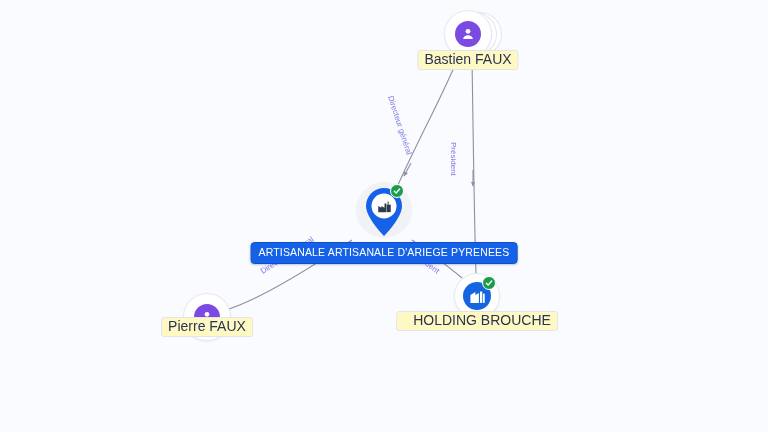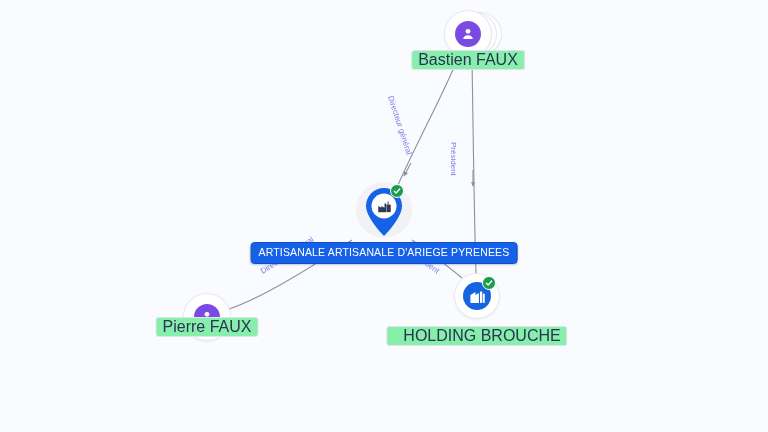--- a/index.html
+++ b/index.html
@@ -134,24 +134,24 @@
     border-radius: 50%;
     background: #1565e0;
     display: flex; align-items: center; justify-content: center;
   }
 
   
   .node-label {
     position: absolute;
     transform: translateX(-50%);
     white-space: nowrap;
-    font-size: 16px;
+    font-size: 14px;
     line-height: 13px;
     color: #2b3352;
-    background: #86efac;
+    background: #fef9c3;
     border: 1px solid #e2e4ec;
     border-radius: 3px;
     padding: 2px 6px 3px;
     cursor: pointer;
     box-sizing: border-box;
   }
   .node-label.primary {
     background: #1562e8;
     border-color: #0f4fc4;
     color: #ffffff;
@@ -262,21 +262,21 @@
             <rect x="19.6" y="8" width="2.6" height="13"></rect>
           </svg>
         </div>
         <div class="badge-check" style="left:27px; top:2px;">
           <svg width="8" height="8" viewBox="0 0 24 24" fill="none" stroke="#ffffff" stroke-width="4" stroke-linecap="round" stroke-linejoin="round">
             <path d="M4 12.5 L9.5 18 L20 6"></path>
           </svg>
         </div>
       </div>
     </div>
-    <div class="node-label" style="left:0px; top:30px;padding-left:16px;">HOLDING BROUCHE</div>
+    <div class="node-label" style="left:0px; top:15px;padding-left:16px;">HOLDING BROUCHE</div>
   </div>
 
   <div class="node" style="left:207px; top:317px;">
     <div class="node-hit" style="left:0; top:0;">
       <div class="person-wrap">
         <div class="person-halo"></div>
         <div class="avatar-circle">
           <svg width="16" height="16" viewBox="0 0 24 24" fill="#ffffff">
             <circle cx="12" cy="8" r="3.6"></circle>
             <path d="M4.8 19.5c0-3.7 3.2-5.8 7.2-5.8s7.2 2.1 7.2 5.8z"></path>

